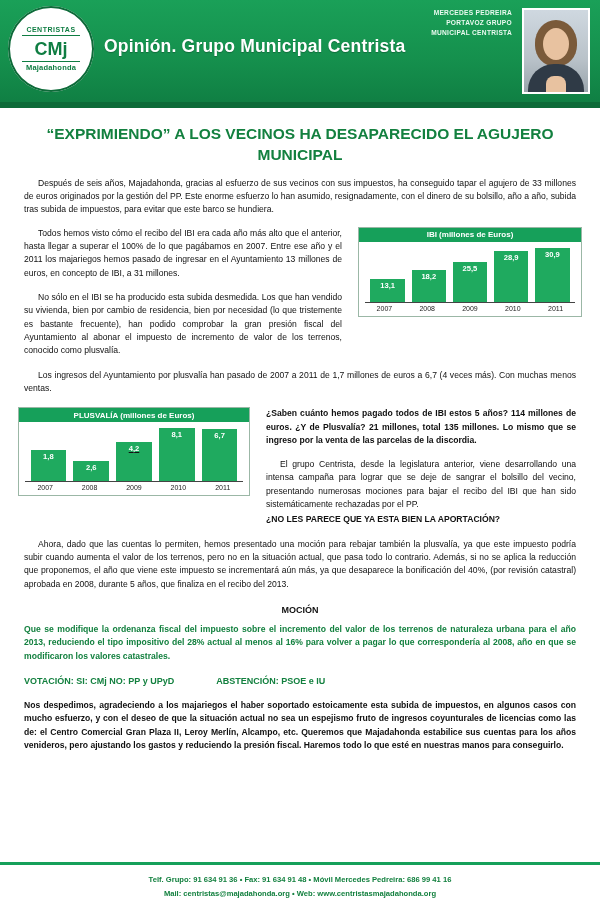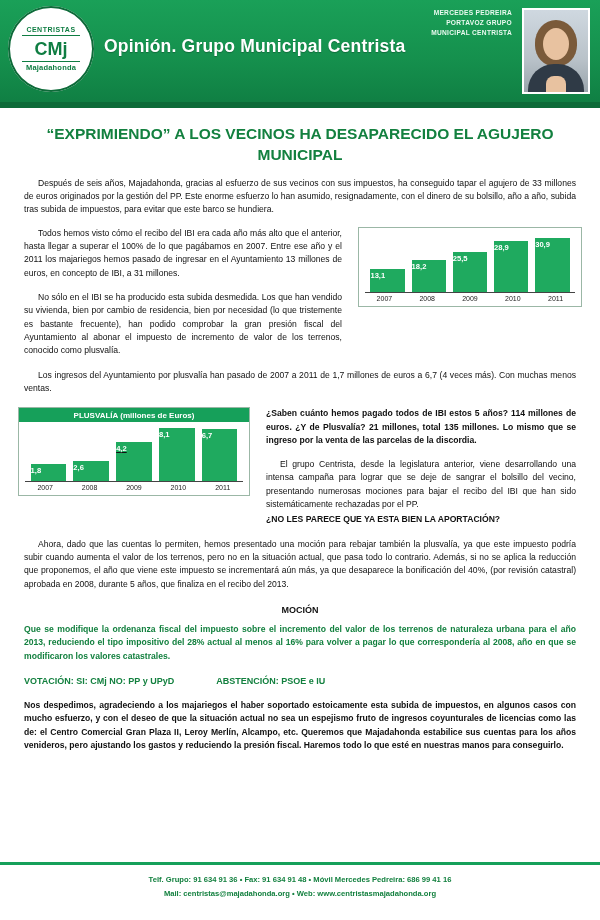--- a/index.html
+++ b/index.html
@@ -78,21 +78,21 @@
   }
   .chart-title{
     background:#16a05a;color:#fff;font-size:8px;font-weight:bold;text-align:center;
     padding:2.5px 0;margin:-4px -6px 0;
   }
   .chart-title.alt{background:#16a05a;}
   .plot{position:relative;display:flex;align-items:flex-end;justify-content:space-around;gap:4px;padding:6px 4px 0;}
   .bar-wrap{display:flex;flex-direction:column;align-items:center;width:17%;}
   .bar{
     width:100%;background:#1faa5f;position:relative;border:0;
-    display:flex;align-items:flex-start;justify-content:flex-start;
+    display:flex;align-items:flex-start;justify-content:center;
   }
   .bar .val{
     color:#ffffff;font-size:7.6px;font-weight:bold;padding-top:2px;
   }
   .axis{
     border-top:1px solid #444;margin-top:0;display:flex;justify-content:space-around;gap:4px;padding-top:2px;
   }
   .axis .tick{width:17%;text-align:center;font-size:7px;color:#222;}
 
   
@@ -151,20 +151,21 @@
 
     <p class="para indent">Después de seis años, Majadahonda, gracias al esfuerzo de sus vecinos con sus impuestos, ha conseguido  tapar el agujero de 33 millones de euros originados por la gestión del PP. Este enorme esfuerzo lo han asumido, resignadamente, con el dinero de su bolsillo, año a año, subida tras subida de impuestos, para evitar que este barco se hundiera.</p>
 
     <div class="row flow">
       <div class="col-left">
         <p class="para indent" style="margin-top:0">Todos hemos visto cómo el recibo del IBI era cada año  más alto que el anterior, hasta llegar a superar el 100% de lo que pagábamos en 2007. Entre ese año y el 2011 los majariegos hemos pasado de ingresar en el Ayuntamiento 13 millones de euros, en concepto de IBI, a 31 millones.</p>
         <p class="para indent">No sólo en el IBI se ha producido esta subida desmedida. Los que han vendido su vivienda, bien por cambio de residencia, bien por necesidad (lo que tristemente es bastante frecuente), han podido comprobar la gran presión fiscal del  Ayuntamiento al abonar el impuesto de incremento de valor de los terrenos, conocido como plusvalía.</p>
       </div>
       <div class="col-right">
         <div class="chart-box">
+          <div class="chart-title">IBI (millones de Euros)</div>
           <div class="plot" id="plot-ibi">
               <div class="bar-wrap">
                 <div class="bar" style="height: 23.1176px;">
                   <span class="val">13,1</span>
                 </div>
               </div>
               <div class="bar-wrap">
                 <div class="bar" style="height: 32.1176px;">
                   <span class="val">18,2</span>
                 </div>
@@ -197,21 +198,21 @@
     </div>
 
     <p class="para indent">Los ingresos del Ayuntamiento por plusvalía han pasado de 2007 a 2011 de 1,7 millones de euros a 6,7 (4 veces más). Con muchas menos ventas.</p>
 
     <div class="row" style="margin-top:12px">
       <div class="col-right" style="flex:0 0 232px">
         <div class="chart-box">
           <div class="chart-title alt">PLUSVALÍA (millones de Euros)</div>
           <div class="plot" id="plot-plus">
               <div class="bar-wrap">
-                <div class="bar" style="height: 17px;">
+                <div class="bar" style="height: 31px;">
                   <span class="val">1,8</span>
                 </div>
               </div>
               <div class="bar-wrap">
                 <div class="bar" style="height: 20.1067px;">
                   <span class="val">2,6</span>
                 </div>
               </div>
               <div class="bar-wrap">
                 <div class="bar" style="height: 39px; text-decoration: underline;">

